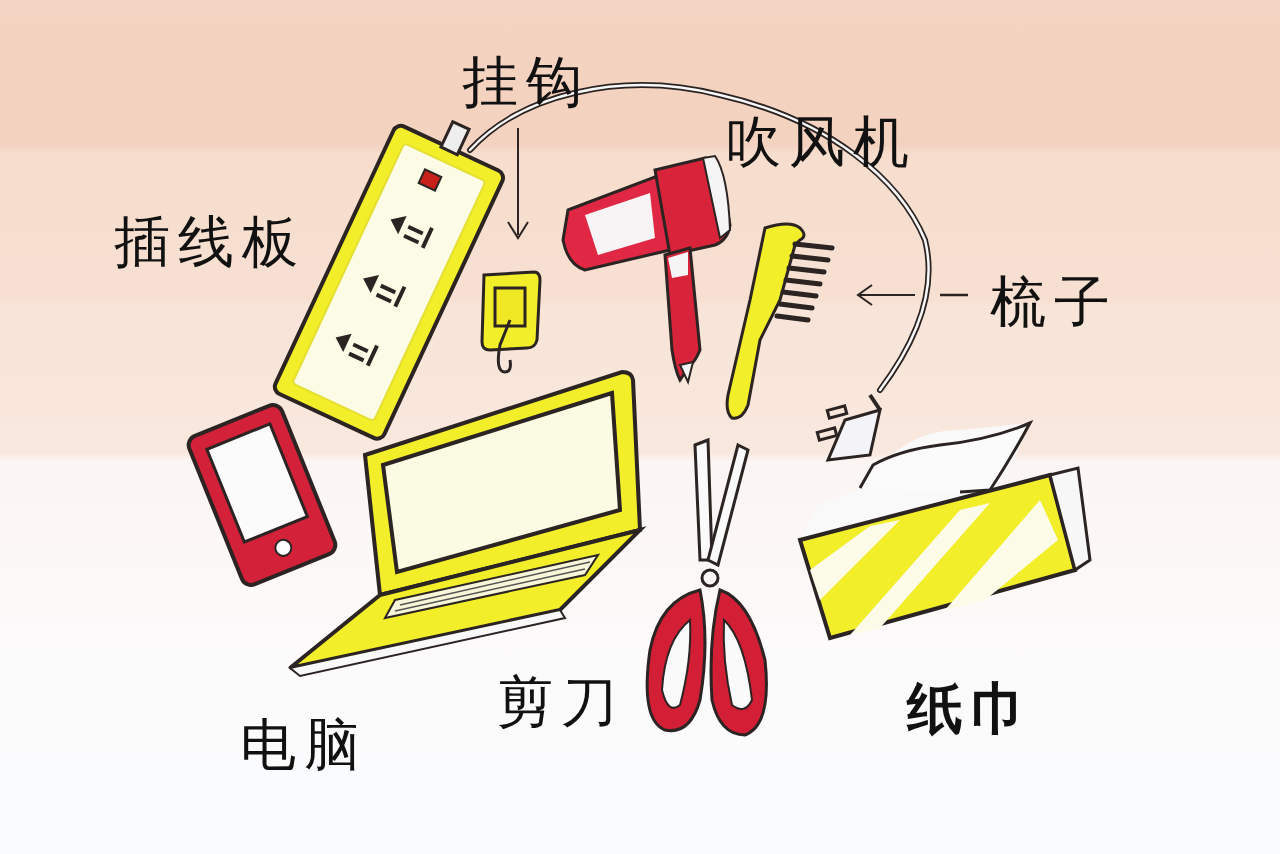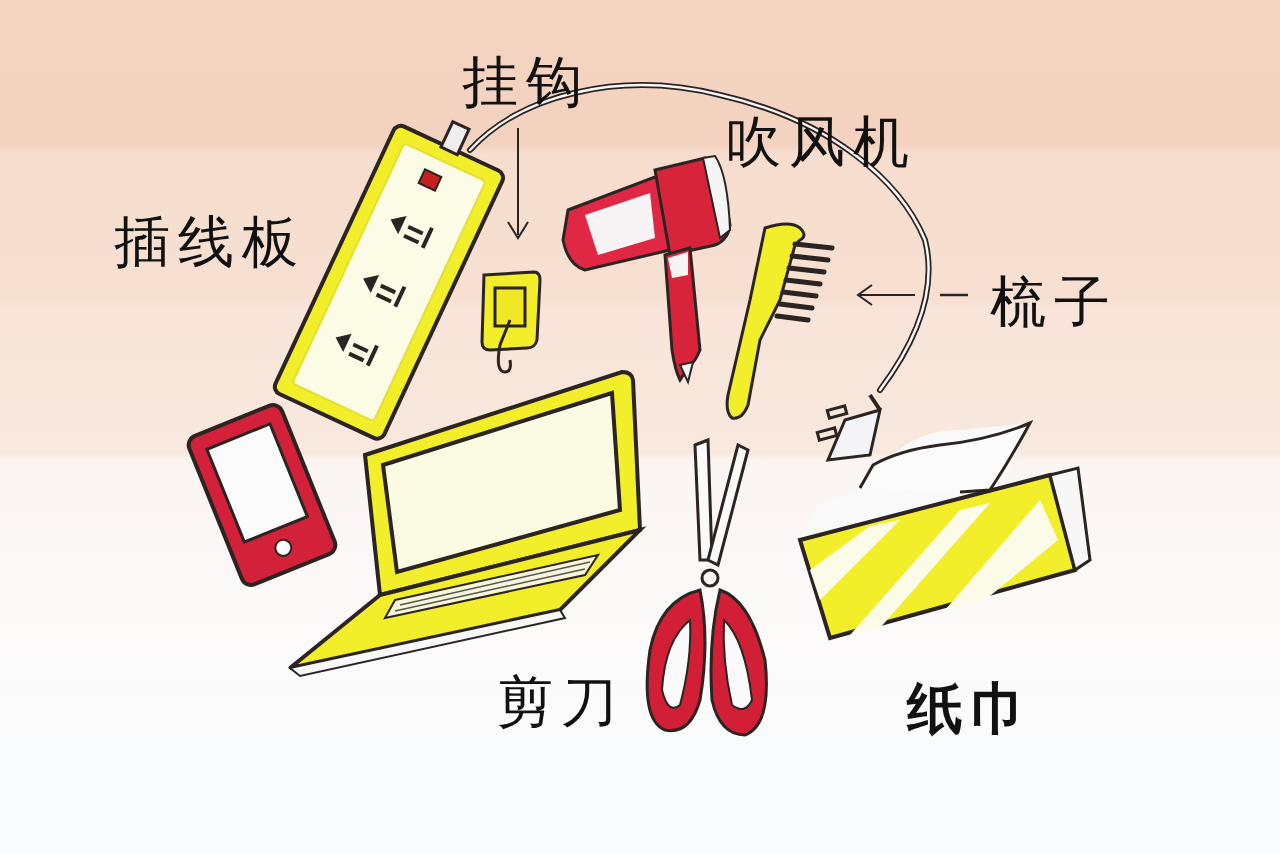--- a/index.html
+++ b/index.html
@@ -128,16 +128,17 @@
       <path d="M810 570 L 870 526 L 900 520 L 820 600 Z"></path>
     </g>
     <path d="M1050 475 L 1078 468 L 1090 560 L 1075 570 Z" fill="#f7f7f7" stroke="#2b2422" stroke-width="3"></path>
   </g>
 </svg>
 
 <div class="label" style="left:114px; top:205px;">插线板</div>
 <div class="label" style="left:462px; top:45px;">挂钩</div>
 <div class="label" style="left:725px; top:105px;">吹风机</div>
 <div class="label" style="left:990px; top:265px;">梳子</div>
+<div class="label" style="left:240px; top:708px;">电脑</div>
 <div class="label" style="left:497px; top:665px;text-align:right;">剪刀</div>
 <div class="label" style="left:907px; top:672px;font-weight:bold;">纸巾</div>
 
 </div>
 
 </body></html>

